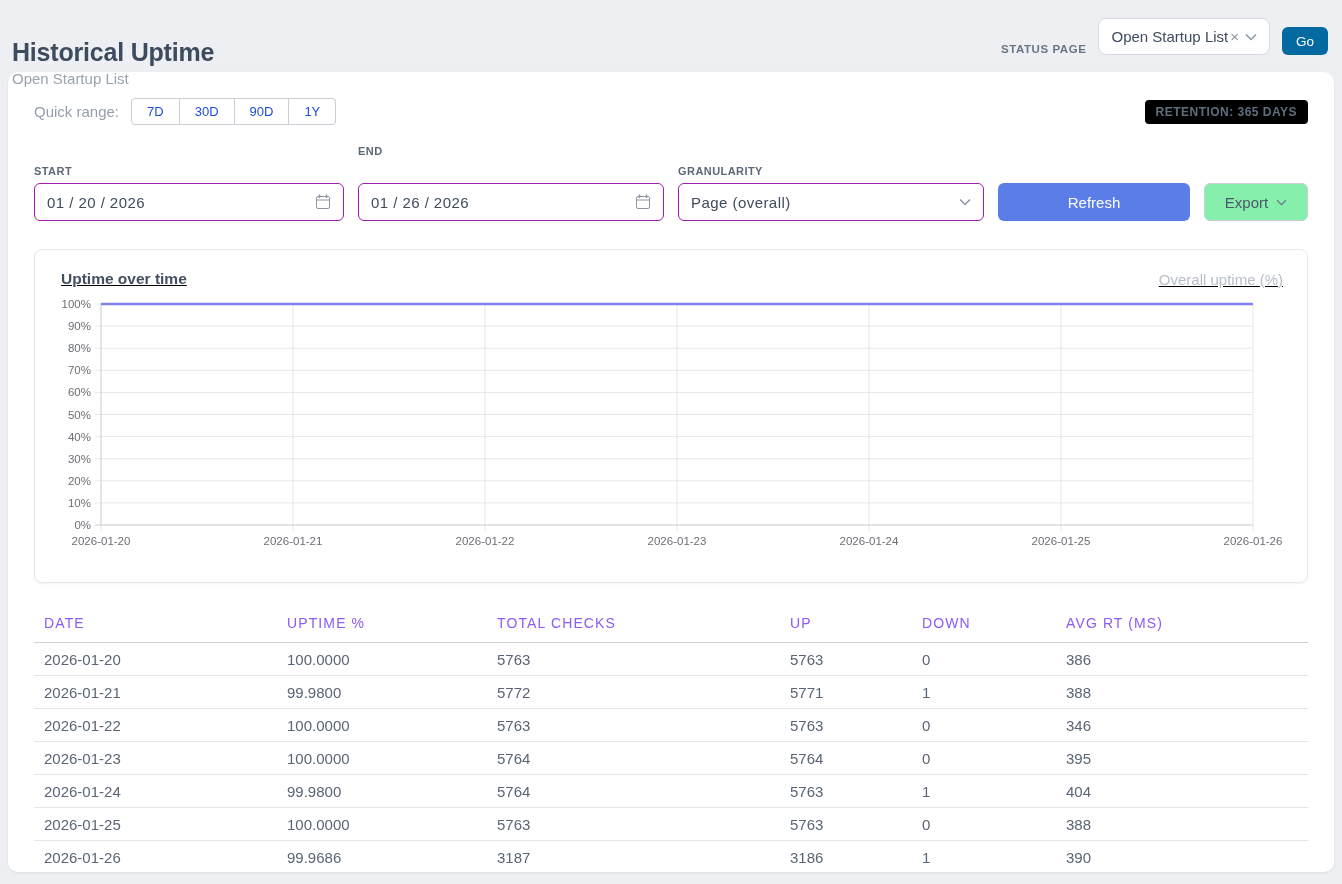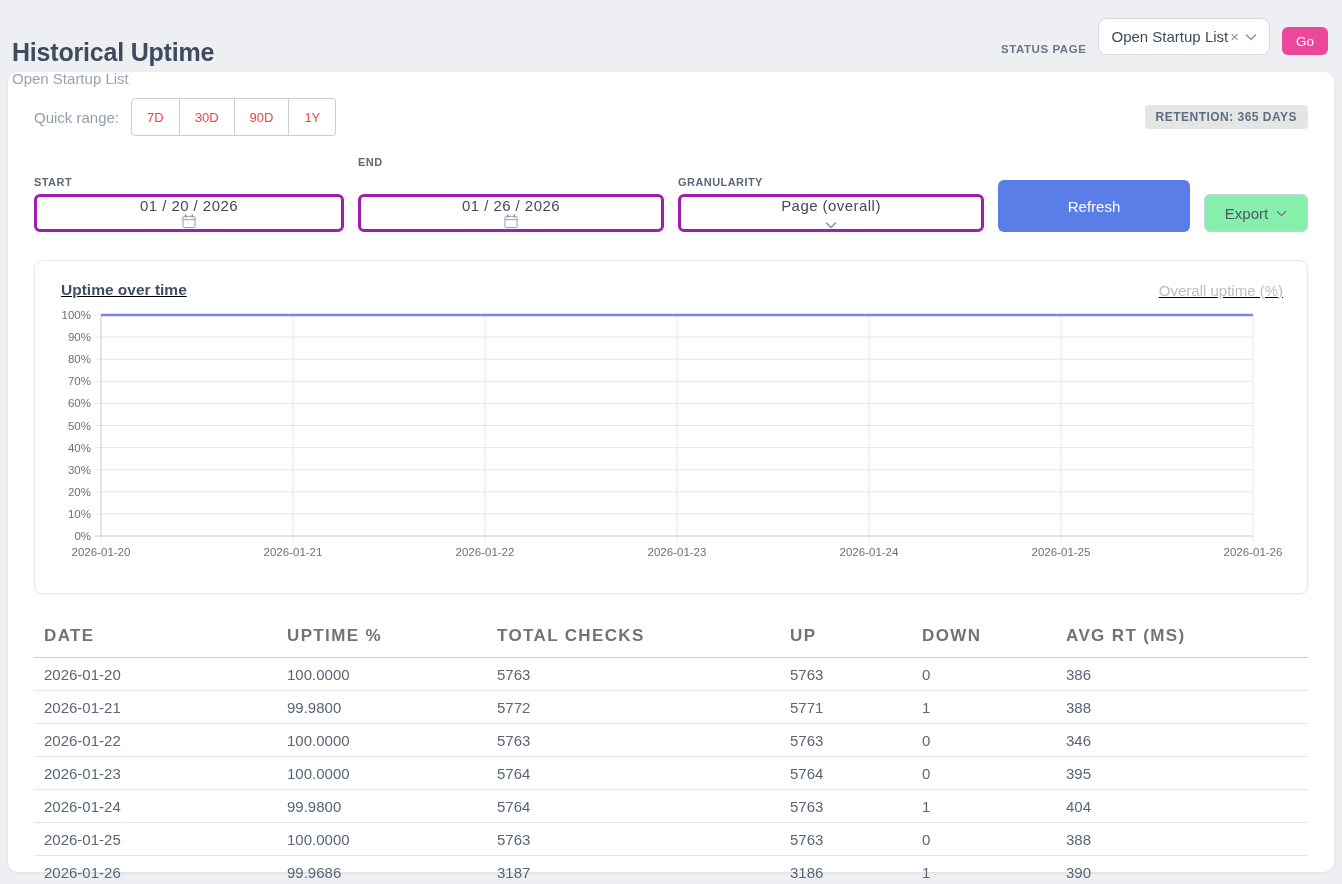--- a/index.html
+++ b/index.html
@@ -7,56 +7,56 @@
 
   
   .page-header { display:flex; justify-content:space-between; align-items:flex-start; padding:10px 14px 0 12px; height:72px; }
   .page-title { font-size:25px; font-weight:700; color:#3d4b5e; letter-spacing:-0.2px;margin-top:28px; }
   .page-subtitle { font-size:15px; color:#9aa3ae; margin-top:3px; }
   .header-controls { display:flex; align-items:flex-end; gap:12px; margin-top:8px; }
   .status-page-label { font-size:11.5px; font-weight:600; color:#6a7686; letter-spacing:0.05em; }
   .status-select { display:flex; align-items:center; gap:6px; background:#fff; border:1px solid #d5dae0; border-radius:8px; height:37px; padding:0 12px; cursor:pointer; }
   .status-select .sel-text { font-size:15px; color:#3f4c5e; }
   .clear-x { font-size:15px; color:#8a95a1; margin-left:-4px; }
-  .go-btn { background:#ec4899; color:#fff; border:none; border-radius:6px; font-size:13.5px; height:28px; padding:0 14px; cursor:pointer; font-family:inherit; }
+  .go-btn { background:#0369a1; color:#fff; border:none; border-radius:6px; font-size:13.5px; height:28px; padding:0 14px; cursor:pointer; font-family:inherit; }
 
   
   .main-panel { margin:0 8px; background:#fff; border-radius:10px; box-shadow:0 1px 3px rgba(16,24,40,.07); padding:26px; height:800px; }
 
   
   .quick-row { display:flex; justify-content:space-between; align-items:center; }
   .quick-left { display:flex; align-items:center; gap:12px; }
   .quick-label { font-size:15px; color:#949dab; }
   .seg-group { display:flex; }
-  .seg-btn { background:#fff; border:1px solid #c8cfd7; border-left-width:0; font-size:13px; font-weight:500; color:#ef4444; height:38px; padding:0 15px; cursor:pointer; font-family:inherit; }
+  .seg-btn { background:#fff; border:1px solid #c8cfd7; border-left-width:0; font-size:13px; font-weight:500; color:#1d4ed8; height:27px; padding:0 15px; cursor:pointer; font-family:inherit; }
   .seg-btn:first-child { border-left-width:1px; border-radius:4px 0 0 4px; }
   .seg-btn:last-child { border-radius:0 4px 4px 0; }
-  .retention-badge { background:#e5e5e5; color:#5f6e80; font-size:12px; font-weight:700; letter-spacing:0.04em; border-radius:4px; padding:5px 11px; }
+  .retention-badge { background:#000000; color:#5f6e80; font-size:12px; font-weight:700; letter-spacing:0.04em; border-radius:4px; padding:5px 11px; }
 
   
   .fields-row { display:flex; gap:14px; margin-top:20px; align-items:flex-end; }
   .field { display:flex; flex-direction:column; gap:6px; }
   .field-label { font-size:11px; font-weight:600; color:#5c6878; letter-spacing:0.04em; }
-  .input-box { display:flex; align-items:center; justify-content:space-between; background:#fff; border:3px solid #a21caf; border-radius:6px; height:38px; padding:0 12px; cursor:pointer;flex-direction:column; }
+  .input-box { display:flex; align-items:center; justify-content:space-between; background:#fff; border:1px solid #a21caf; border-radius:6px; height:38px; padding:0 12px; cursor:pointer; }
   .input-text { font-size:15px; color:#3f4b5c; letter-spacing:0.03em; }
   .w-start { width:310px; } .w-end { width:306px;margin-top:20px; } .w-gran { width:306px; }
-  .refresh-btn { background:#5b7de8; color:#fff; border:none; border-radius:6px; font-size:15px; height:52px; width:192px; cursor:pointer; font-family:inherit; }
+  .refresh-btn { background:#5b7de8; color:#fff; border:none; border-radius:6px; font-size:15px; height:38px; width:192px; cursor:pointer; font-family:inherit; }
   .export-btn { background:#86efac; border:1px solid #c9d0d8; border-radius:6px; font-size:15px; color:#4c5869; height:38px; flex:1; cursor:pointer; font-family:inherit; display:flex; align-items:center; justify-content:center; gap:8px; }
 
   
   .chart-card { margin-top:28px; border:1px solid #e5e8ec; border-radius:8px; box-shadow:0 1px 2px rgba(16,24,40,.05); padding:20px 24px 12px; height:334px;text-decoration:underline; }
   .chart-head { display:flex; justify-content:space-between; align-items:center; padding-left:2px; }
   .chart-title { font-size:15.5px; font-weight:700; color:#43506​2; color:#435062; }
   .chart-legend { font-size:15px; color:#b8bfca; }
   .chart-svg { display:block; margin-top:8px; width:1226px; height:258px; font-family:"Liberation Sans", sans-serif; }
 
   
   .table-wrap { margin-top:24px; }
   table { width:100%; border-collapse:collapse; table-layout:fixed; }
-  th { text-align:left; font-size:17px; font-weight:700; letter-spacing:0.08em; color:#737373; padding:8px 10px 11px; border-bottom:1px solid #ccd2d9; }
+  th { text-align:left; font-size:14px; font-weight:400; letter-spacing:0.08em; color:#8b5cf6; padding:8px 10px 11px; border-bottom:1px solid #ccd2d9; }
   td { font-size:15px; color:#5a6575; padding:7.5px 10px; border-bottom:1px solid #e4e7ea; }
   th:nth-child(1){width:243px} th:nth-child(2){width:210px} th:nth-child(3){width:293px}
   th:nth-child(4){width:132px} th:nth-child(5){width:144px} th:nth-child(6){width:auto}
 </style>
 </head>
 <body>
 
 <div class="page-header">
   <div>
     <div class="page-title">Historical Uptime</div>

